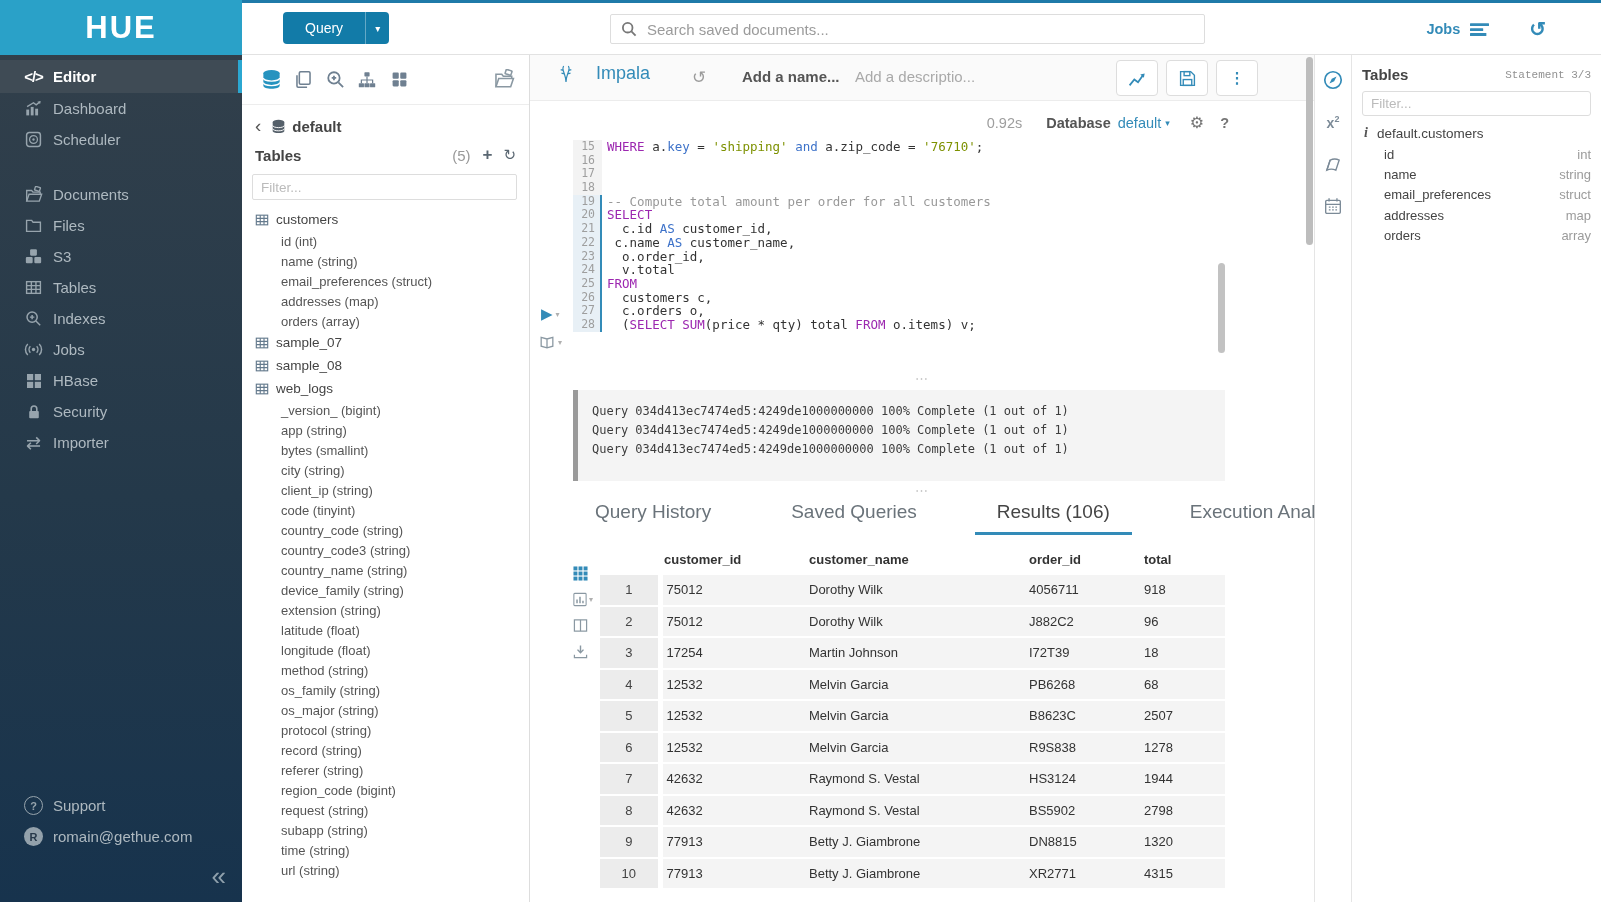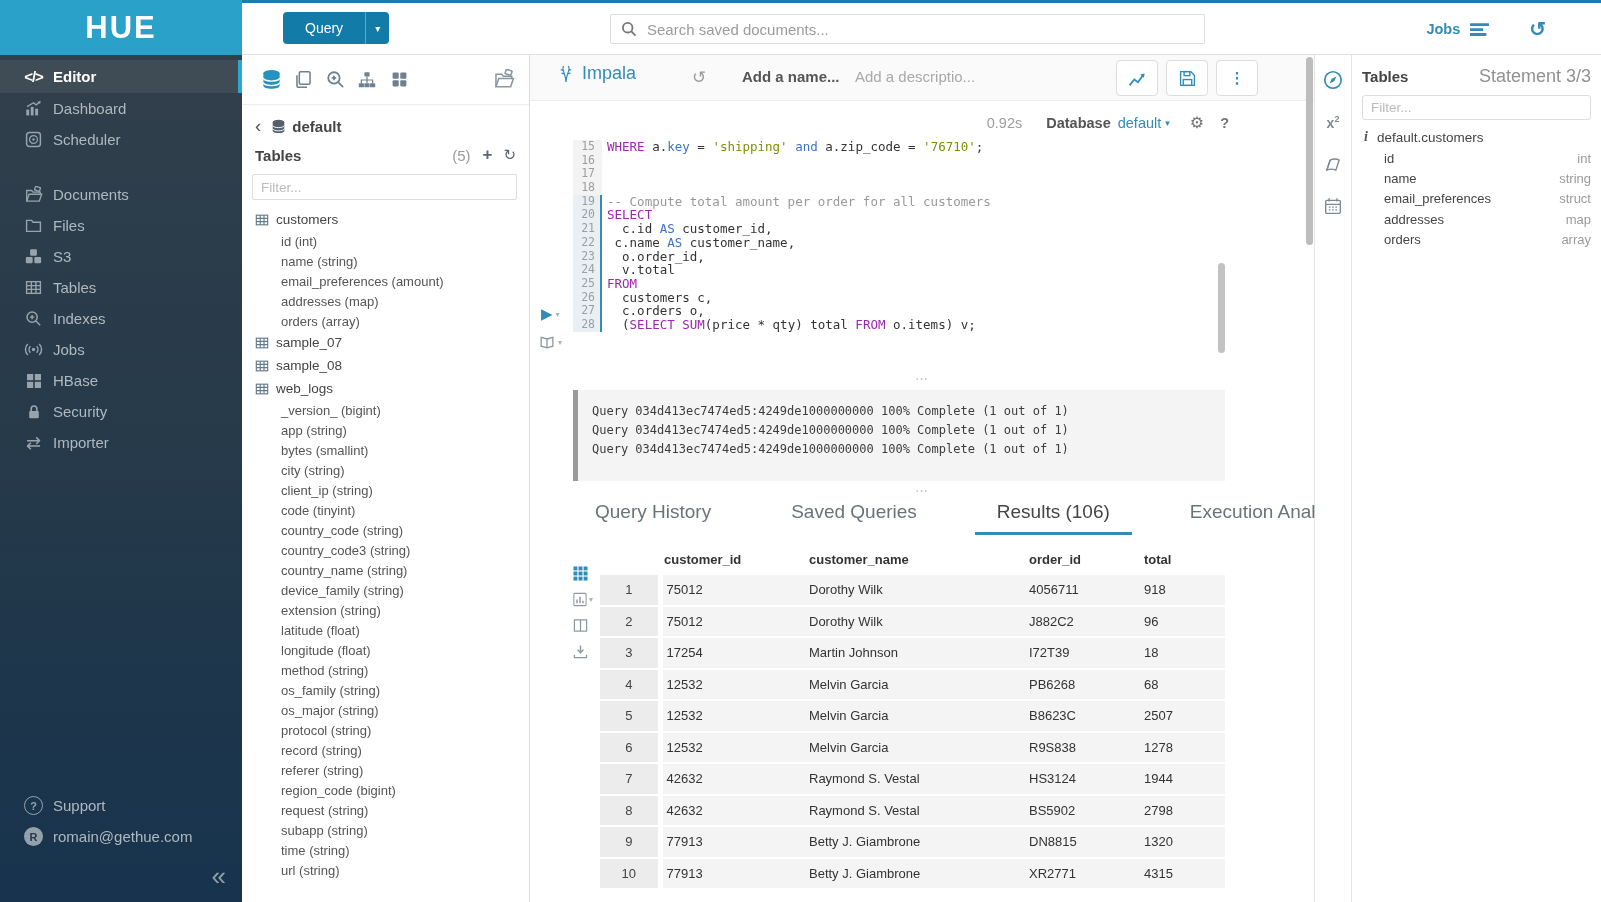--- a/index.html
+++ b/index.html
@@ -70,21 +70,21 @@
   .p2-filter input::placeholder{color:#bbb;}
   .tree{padding:4px 0 0 13px;}
   .tree-table{height:23px;display:flex;align-items:center;font-size:13.5px;color:#444;cursor:pointer;}
   .tree-table .ti{color:#647a8d;margin-right:7px;display:flex;}
   .tree-col{height:20px;display:flex;align-items:center;padding-left:26px;font-size:13px;color:#555;cursor:pointer;}
 
   
   .main{position:absolute;left:530px;top:55px;width:785px;height:847px;background:#fff;
         border-right:1px solid #e5e5e5;box-sizing:border-box;}
   .ed-header{height:45px;background:#fafafa;border-bottom:1px solid #ececec;position:relative;}
-  .imp{position:absolute;left:28px;top:8px;display:flex;align-items:center;color:#338bb8;}
+  .imp{position:absolute;left:28px;top:8px;display:flex;align-items:center;color:#338bb8;gap:14px;}
   .imp .imp-name{font-size:18px;margin-left:8px;}
   .ed-hist{position:absolute;left:162px;top:12px;color:#9b9b9b;font-size:17px;}
   .add-name{position:absolute;left:212px;top:13px;font-size:15px;font-weight:bold;color:#555;}
   .add-desc{position:absolute;left:325px;top:13px;font-size:15px;color:#a9a9a9;}
   .ed-btns{position:absolute;right:56px;top:5px;display:flex;}
   .ed-btn{width:40px;height:34px;border:1px solid #ddd;border-radius:4px;background:#fff;margin-left:8px;
           display:flex;align-items:center;justify-content:center;color:#338bb8;cursor:pointer;}
   .ed-btn .kebab{font-size:15px;font-weight:bold;}
   .ed-meta{position:absolute;top:58px;right:85px;display:flex;align-items:center;font-size:14.5px;margin-left:45px;}
   .ed-meta .t{color:#9e9e9e;margin-right:24px;}
@@ -138,21 +138,21 @@
               margin-top:8px;cursor:pointer;}
   .rstrip .ri.active{color:#338bb8;}
   .rstrip .x2{font-size:14px;font-weight:bold;color:#7b8a97;}
   .rstrip .x2 sup{font-size:9px;}
 
   
   .rpanel{position:absolute;left:1352px;top:55px;width:249px;height:847px;background:#fff;padding:0 10px;
           box-sizing:border-box;}
   .rp-head{display:flex;align-items:center;margin-top:11px;}
   .rp-head .t{font-weight:bold;font-size:15px;color:#444;flex:1;}
-  .rp-head .st{font-size:18px;color:#919191;}
+  .rp-head .st{font-size:11px;color:#919191;font-family:Liberation Mono, monospace;}
   .rp-filter{margin-top:8px;}
   .rp-filter input{width:100%;height:25px;border:1px solid #ddd;border-radius:3px;box-sizing:border-box;
                    padding:0 8px;font-size:13.5px;}
   .rp-filter input::placeholder{color:#bbb;}
   .rp-table{display:flex;align-items:center;margin-top:9px;font-size:13.5px;color:#444;}
   .rp-table .inf{font-family:"Liberation Serif",serif;font-weight:bold;font-style:italic;color:#555;
                  margin:0 9px 0 2px;font-size:14px;}
   .rp-cols{margin-top:3px;}
   .rp-col{display:flex;align-items:center;height:20.4px;padding-left:22px;font-size:13px;}
   .rp-col .cn{color:#444;flex:1;}
@@ -393,21 +393,21 @@
           <span class="ti">
             <svg width="14" height="14" viewBox="0 0 16 16" fill="none" stroke="currentColor" stroke-width="1.3">
               <rect x="1.5" y="2.5" width="13" height="11"></rect>
               <path d="M1.5 6.2 H14.5 M1.5 9.8 H14.5 M6 2.5 V13.5 M10.3 2.5 V13.5"></path>
             </svg>
           </span>
           <span>customers</span>
         </div>
         <div class="tree-col">id (int)</div>
         <div class="tree-col">name (string)</div>
-        <div class="tree-col">email_preferences (amount)</div>
+        <div class="tree-col">email_preferences (struct)</div>
         <div class="tree-col">addresses (map)</div>
         <div class="tree-col">orders (array)</div>
         <div class="tree-table">
           <span class="ti">
             <svg width="14" height="14" viewBox="0 0 16 16" fill="none" stroke="currentColor" stroke-width="1.3">
               <rect x="1.5" y="2.5" width="13" height="11"></rect>
               <path d="M1.5 6.2 H14.5 M1.5 9.8 H14.5 M6 2.5 V13.5 M10.3 2.5 V13.5"></path>
             </svg>
           </span>
           <span>sample_07</span>

